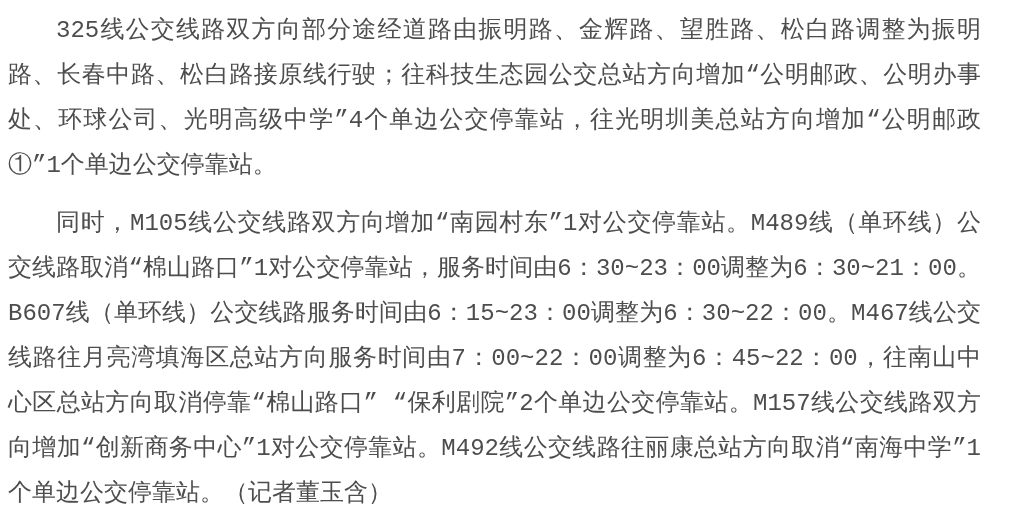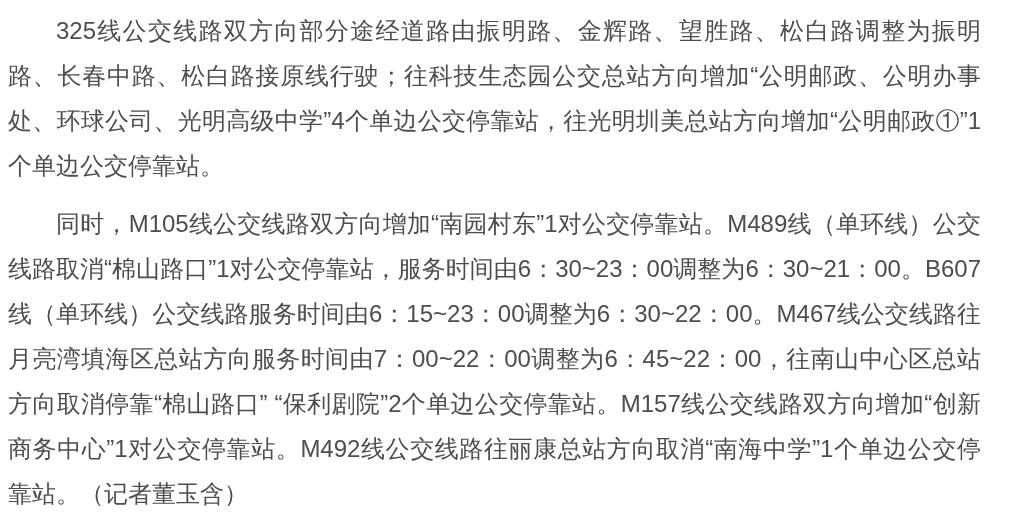--- a/index.html
+++ b/index.html
@@ -9,21 +9,21 @@
   }
   body {
     width: 1011px;
     height: 516px;
     overflow: hidden;
   }
   .article {
     box-sizing: border-box;
     width: 1011px;
     padding: 8px 30px 0 8px;
-    font-family: Liberation Sans, sans-serif;
+    font-family: Liberation Mono, monospace;
     font-size: 24px;
     line-height: 45px;
     color: #4d4d4d;
     text-align: justify;
     text-justify: inter-ideograph;
   }
   .article p {
     margin: 0;
     text-indent: 2em;
     word-break: break-all;

